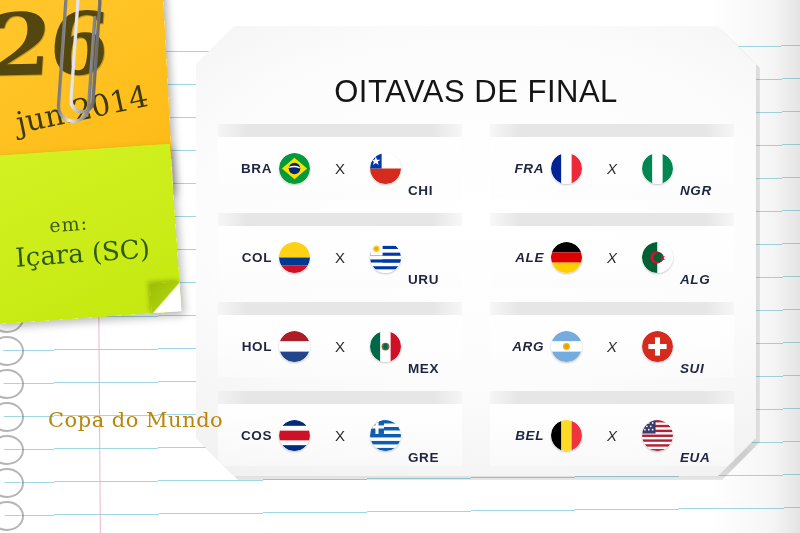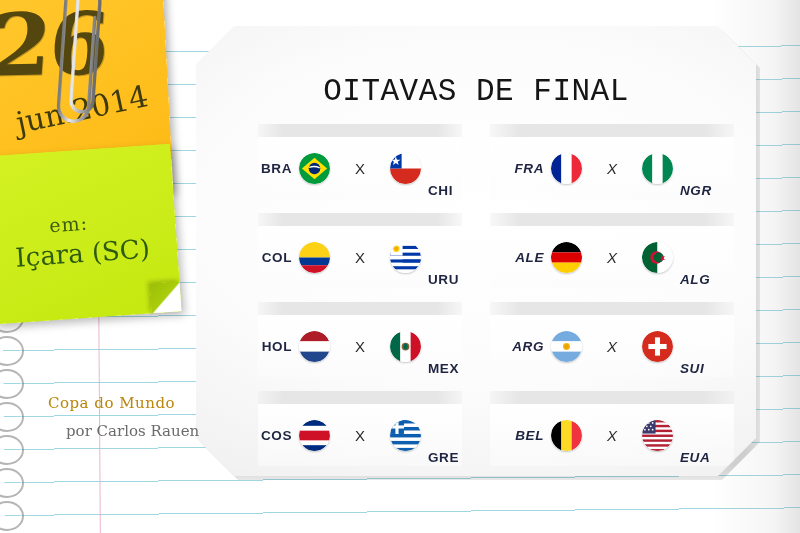--- a/index.html
+++ b/index.html
@@ -178,24 +178,24 @@
   }
   #brand-line1 {
     font-family: "DejaVu Serif", serif;
     font-size: 19px;
     color: #1f6b34;
     letter-spacing: 0.5px;
     white-space: nowrap;
   }
   #brand-line2 {
     font-family: "DejaVu Serif", serif;
-    font-size: 15px;
+    font-size: 21px;
     color: #b8860b;
     letter-spacing: 0.5px;
-    margin-top: 2px;
+    margin-top: 16px;
     white-space: nowrap;
   }
   #brand-author {
     font-family: "DejaVu Serif", serif;
     font-size: 15px;
     color: #6b6b6b;
     margin-top: 10px;
     margin-left: 18px;
     white-space: nowrap;
   }
@@ -220,42 +220,42 @@
     background:
       radial-gradient(ellipse 120% 90% at 52% 42%, #ffffff 0%, #fcfcfc 42%, #f2f2f2 72%, #e4e4e4 100%);
     clip-path: polygon(38px 0, calc(100% - 38px) 0, 100% 38px, 100% calc(100% - 38px), calc(100% - 38px) 100%, 38px 100%, 0 calc(100% - 38px), 0 38px);
   }
   #card-title {
     position: absolute;
     left: 0;
     top: 48px;
     width: 100%;
     text-align: center;
-    font-family: Liberation Mono, monospace;
+    font-family: Liberation Sans, sans-serif;
     font-size: 31px;
     font-weight: normal;
     color: #151515;
     letter-spacing: 0.5px;
   }
 
   #matches {
     position: absolute;
     left: 0;
     top: 98px;
     width: 100%;
     display: flex;
     padding: 0 22px;
     box-sizing: border-box;
   }
   .col {
     flex: 1;
     display: flex;
     flex-direction: column;
   }
-  .col.left { padding-right: 14px; align-items: flex-end; }
+  .col.left { padding-right: 14px; }
   .col.right { padding-left: 14px; font-style: italic; }
 
   .match-block {
     margin-bottom: 14px;
   }
   .band {
     height: 13px;
     background: linear-gradient(to right, rgba(228,228,228,0.25) 0%, #e6e6e6 12%, #e6e6e6 88%, rgba(228,228,228,0.25) 100%);
   }
   .match-row {
@@ -671,14 +671,13 @@
       <stop offset="35%" stop-color="#e9e9e9"></stop>
       <stop offset="60%" stop-color="#b5b5b5"></stop>
       <stop offset="100%" stop-color="#6e6e6e"></stop>
     </linearGradient>
   </defs>
   <path d="M30 6 L30 118 a11 11 0 0 0 22 0 L52 20 a17 17 0 0 0 -34 0 L18 124 a15 15 0 0 0 30 0 L48 34" fill="none" stroke="url(#clipmetal)" stroke-width="3.4" stroke-linecap="round"></path>
 </svg>
 
 <div id="branding">
   <div id="brand-line2">Copa do Mundo</div>
-  <div id="brand-author">por Carlos Rauen</div>
 </div>
 
 </body></html>

